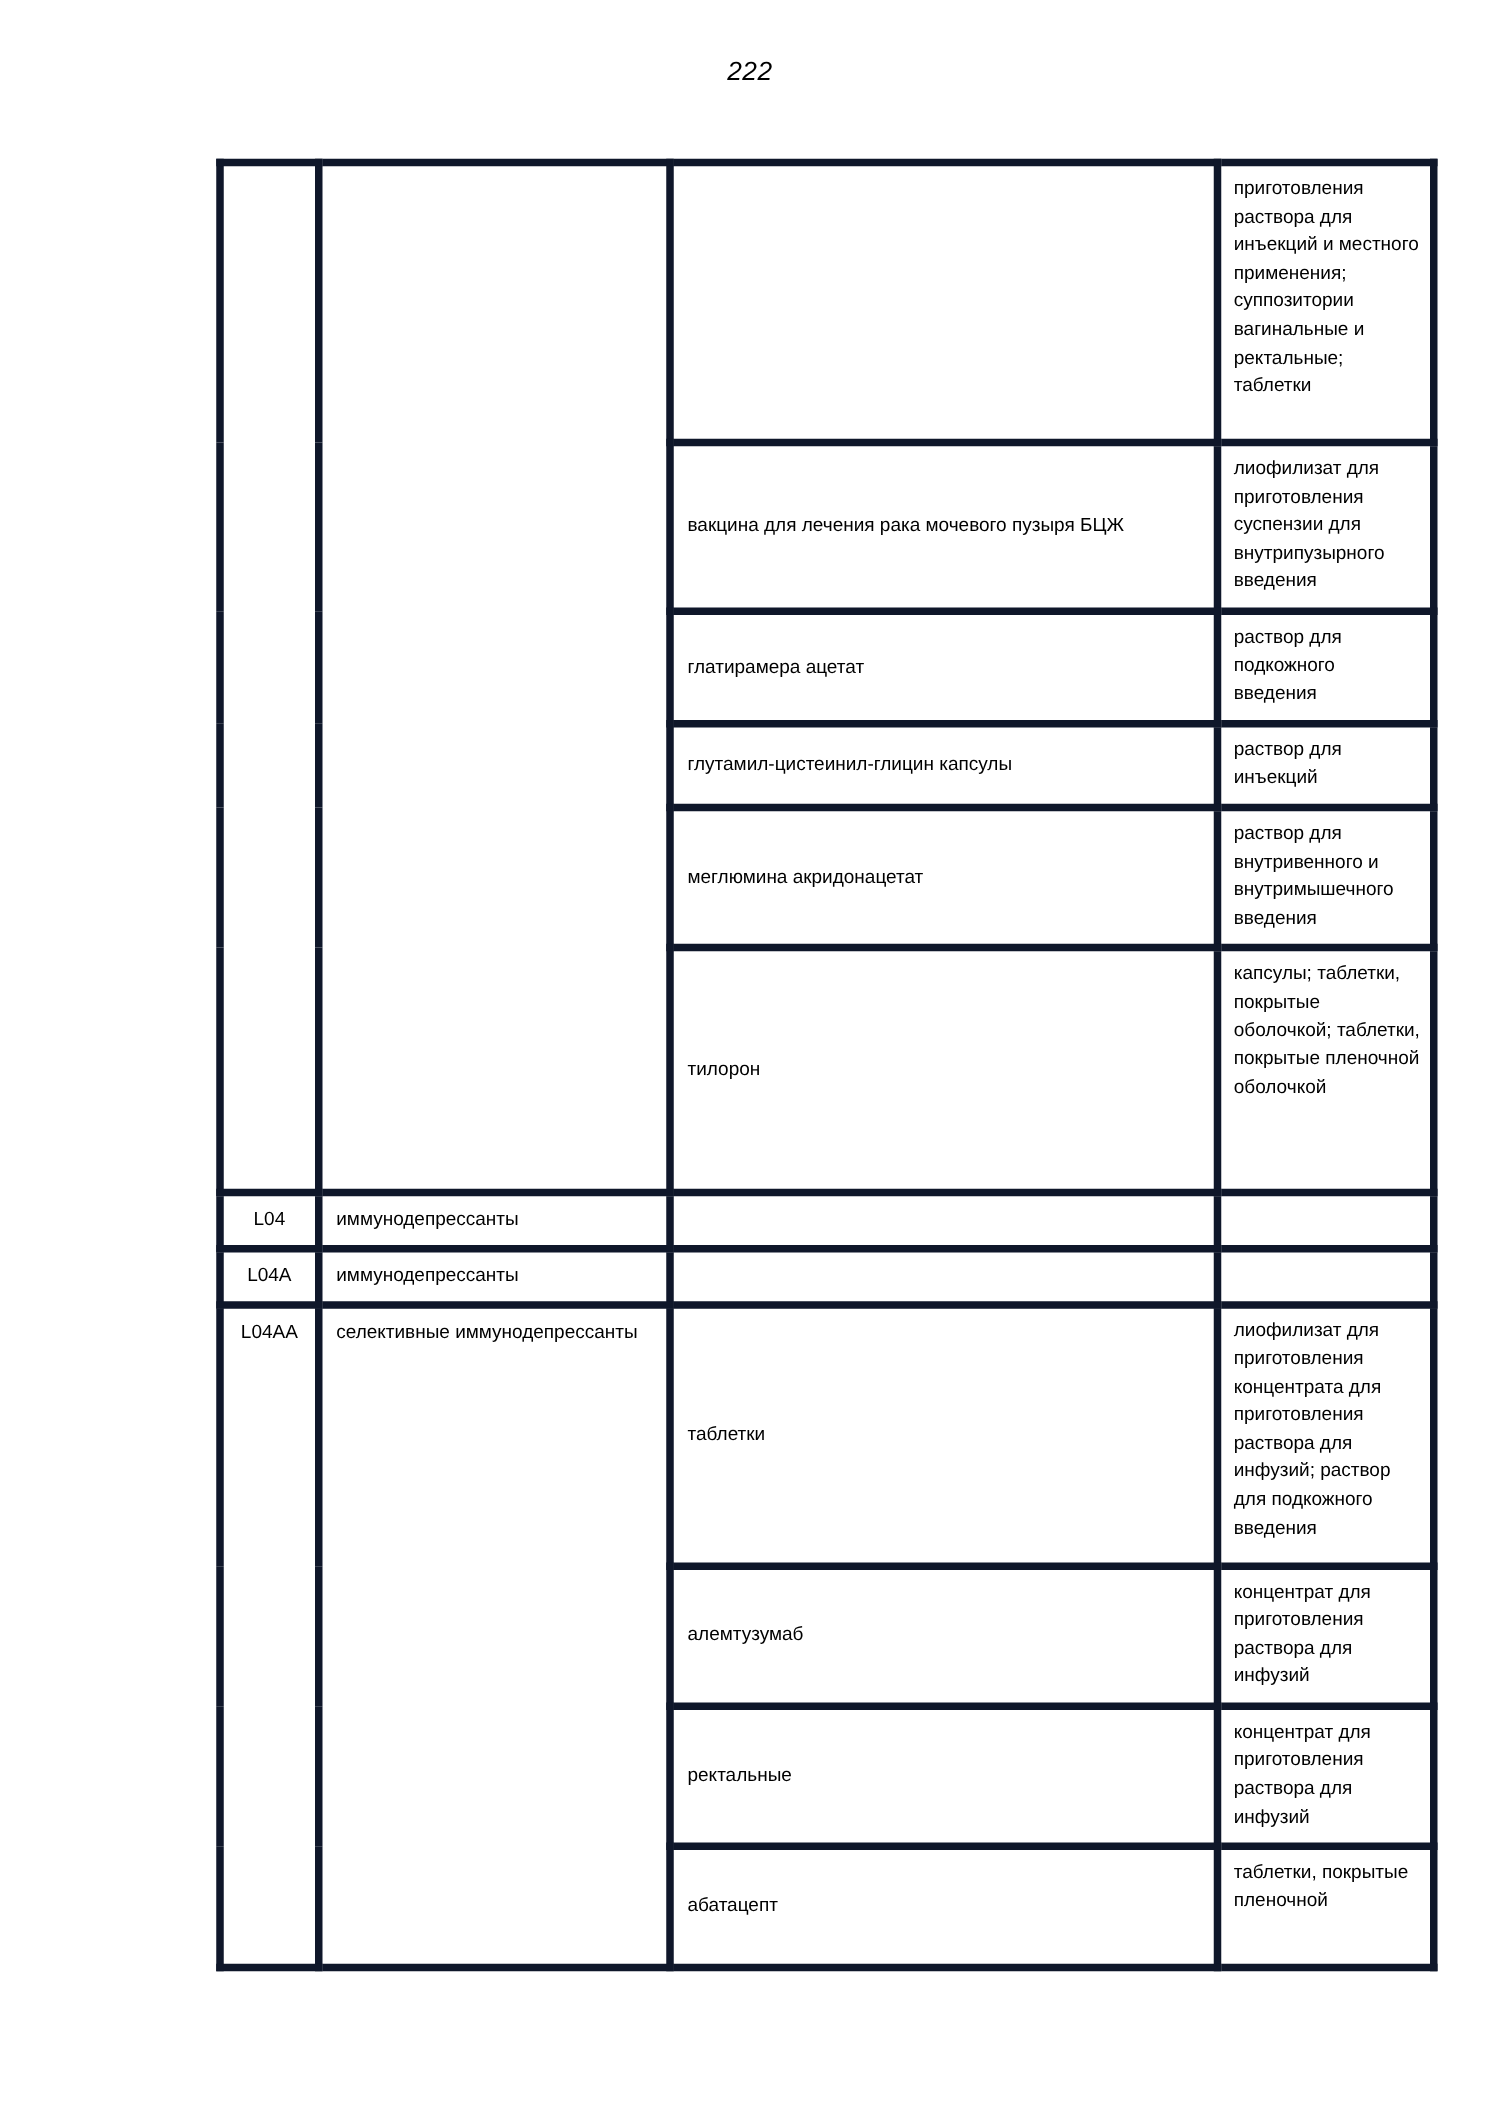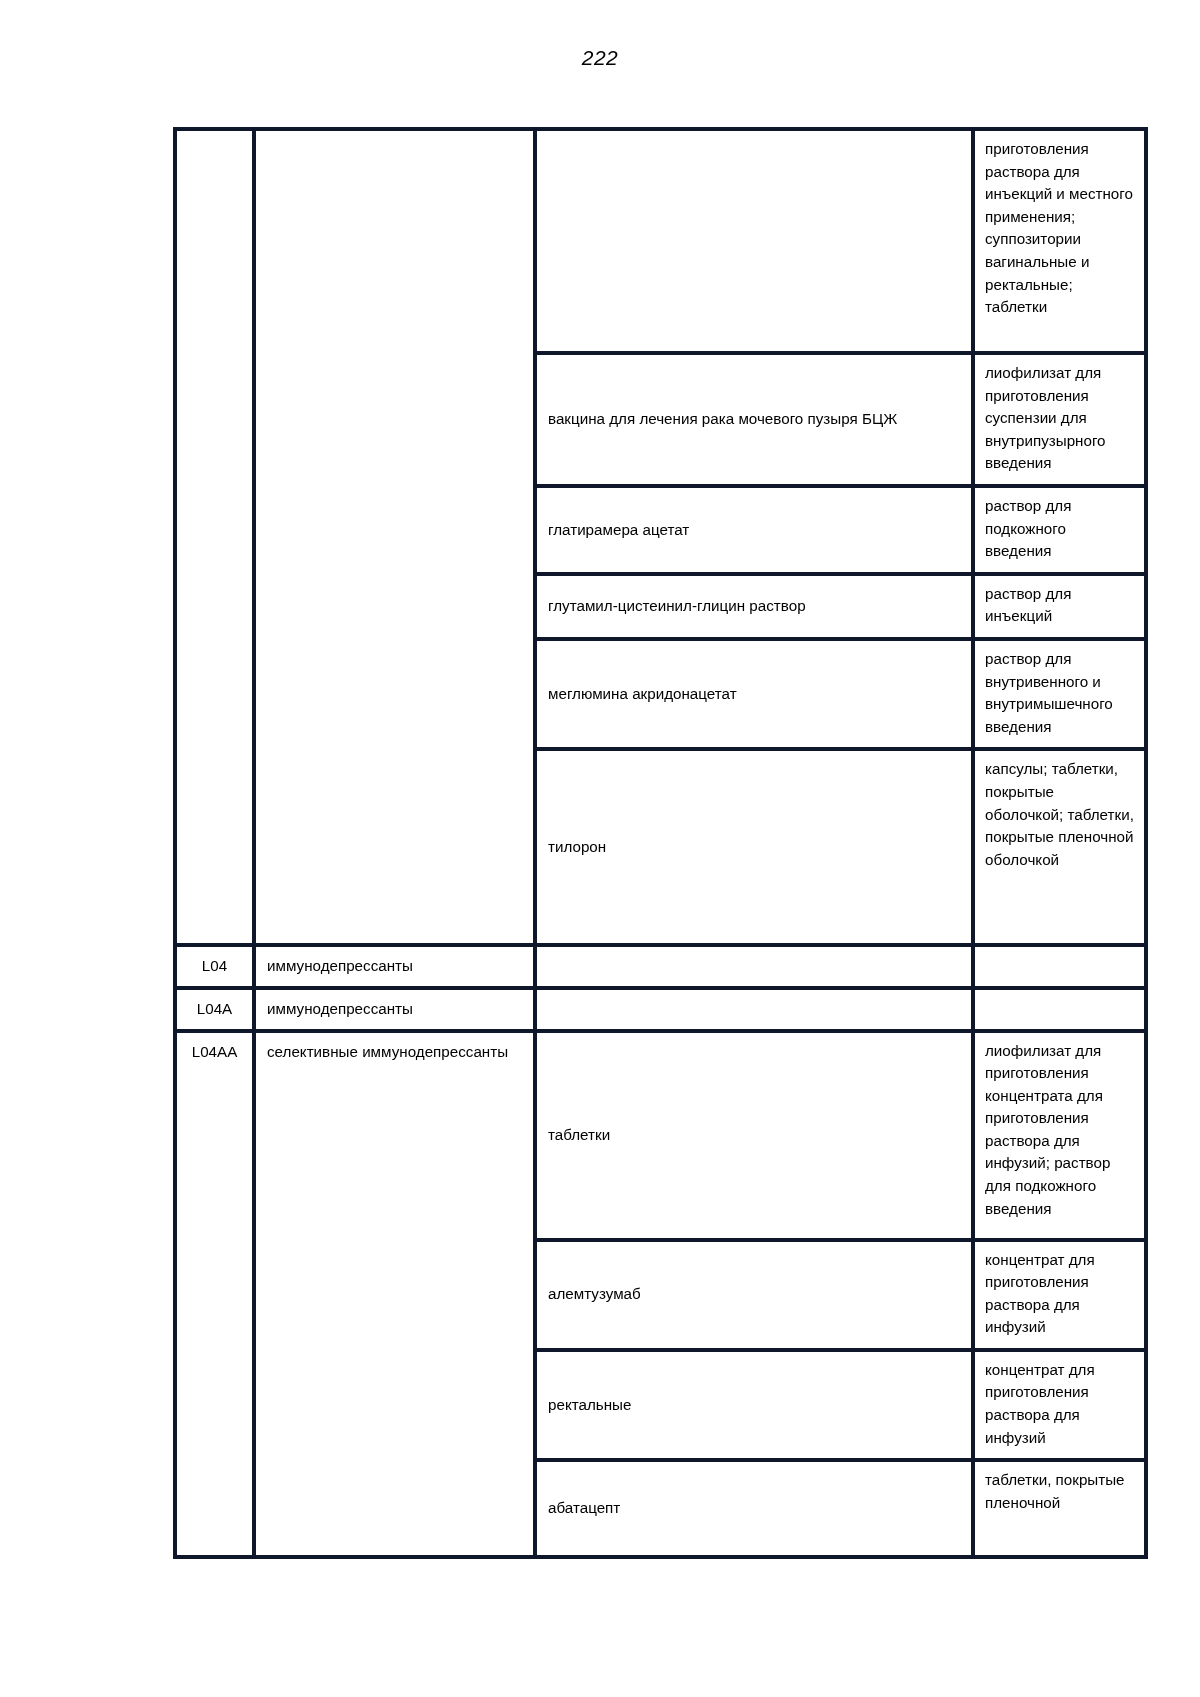--- a/index.html
+++ b/index.html
@@ -39,21 +39,21 @@
     width: 971px;
     border-collapse: collapse;
     table-layout: fixed;
   }
   .atc-table col.c1 { width: 79px;  }
   .atc-table col.c2 { width: 281px; }
   .atc-table col.c3 { width: 438px; }
   .atc-table col.c4 { width: 173px; }
 
   .atc-table td {
-    border: 4px solid #0f172a;
+    border: 6px solid #0f172a;
     padding: 0;
     vertical-align: middle;
     font-size: 15.2px;
     line-height: 22.6px;
     background: #ffffff;
   }
   .cellpad {
     padding: 7px 9px 7px 11px;
     box-sizing: border-box;
   }
@@ -119,21 +119,21 @@
         <td class="inn">
             <div class="cellpad">глатирамера ацетат</div>
           </td>
         <td class="forms">
             <div class="cellpad">раствор для подкожного введения</div>
           </td>
       </tr>
 
       <tr style="height: 47px;">
         <td class="inn">
-            <div class="cellpad">глутамил-цистеинил-глицин раствор</div>
+            <div class="cellpad">глутамил-цистеинил-глицин капсулы</div>
           </td>
         <td class="forms">
             <div class="cellpad">раствор для инъекций</div>
           </td>
       </tr>
 
       <tr style="height: 91px;">
         <td class="inn">
             <div class="cellpad">меглюмина акридонацетат</div>
           </td>

